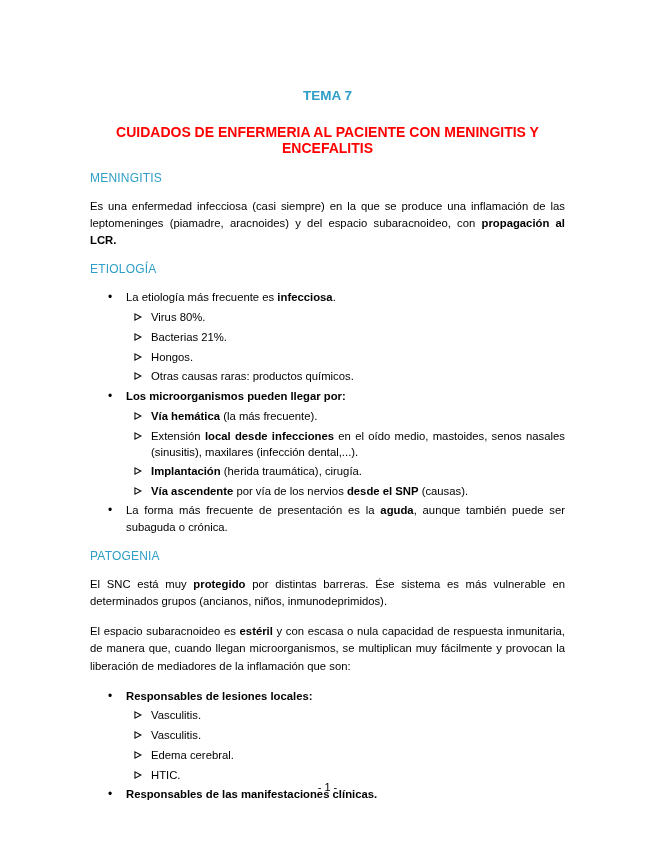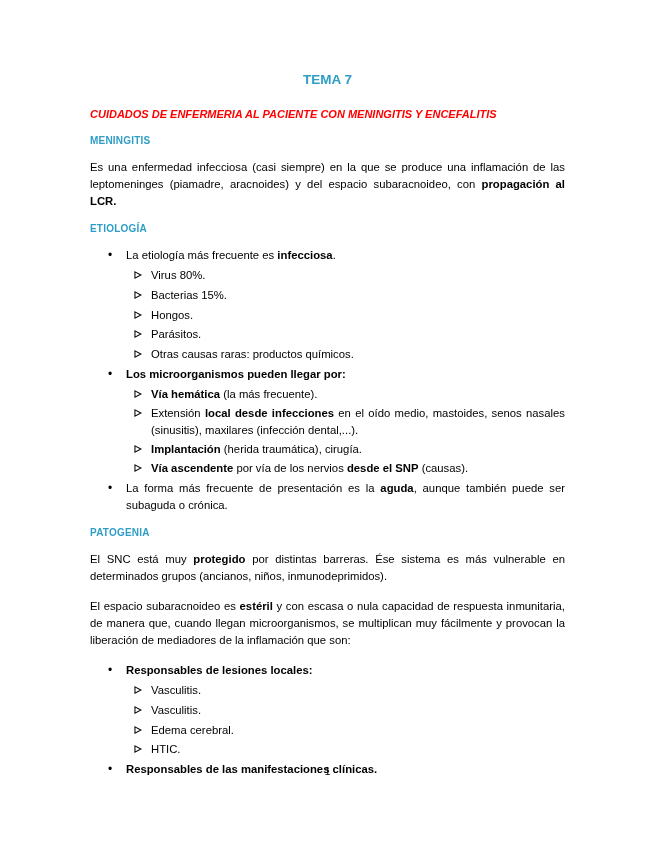--- a/index.html
+++ b/index.html
@@ -9,45 +9,44 @@
   }
   .page {
     position: relative;
     width: 655px;
     height: 832px;
     background: #ffffff;
     font-family: "Liberation Sans", sans-serif;
     font-size: 11.3px;
     color: #000000;
     overflow: hidden;
-    margin: 0 auto;
+    margin: 16px auto;
   }
   .content {
     padding: 72px 90px 0 90px;
   }
   .doc-title {
     margin: 0 0 21px 0;
     text-align: center;
     color: #2e9ec6;
     font-size: 13.5px;
     font-weight: bold;
   }
   .doc-subtitle {
     margin: 0 0 15px 0;
-    text-align: left;
+    text-align: center;
     color: #ff0000;
-    font-size: 11px;
+    font-size: 14px;
     font-weight: bold;
-    font-style: italic;
   }
   .sec-heading {
     margin: 13px 0 13px 0;
     color: #2e9ec6;
-    font-size: 10px;
-    font-weight: bold;
+    font-size: 12px;
+    font-weight: normal;
     letter-spacing: 0.2px;
   }
   p.body {
     margin: 0 0 13px 0;
     line-height: 1.52;
     text-align: justify;
   }
   .list {
     margin: 0 0 13px 0;
   }
@@ -110,33 +109,27 @@
       <div class="li l2">
         <span class="bullet"><svg width="8" height="10" viewBox="0 0 10 11">
               <path d="M1.2 1.6 L8.6 5.5 L1.2 9.4 Z" fill="none" stroke="#000" stroke-width="1.3"></path>
             </svg></span>
         <span class="li-text"><span>Virus 80%.</span></span>
       </div>
       <div class="li l2">
         <span class="bullet"><svg width="8" height="10" viewBox="0 0 10 11">
               <path d="M1.2 1.6 L8.6 5.5 L1.2 9.4 Z" fill="none" stroke="#000" stroke-width="1.3"></path>
             </svg></span>
-        <span class="li-text"><span>Bacterias 15%.</span></span>
+        <span class="li-text"><span>Bacterias 21%.</span></span>
       </div>
       <div class="li l2">
         <span class="bullet"><svg width="8" height="10" viewBox="0 0 10 11">
               <path d="M1.2 1.6 L8.6 5.5 L1.2 9.4 Z" fill="none" stroke="#000" stroke-width="1.3"></path>
             </svg></span>
         <span class="li-text"><span>Hongos.</span></span>
-      </div>
-      <div class="li l2">
-        <span class="bullet"><svg width="8" height="10" viewBox="0 0 10 11">
-              <path d="M1.2 1.6 L8.6 5.5 L1.2 9.4 Z" fill="none" stroke="#000" stroke-width="1.3"></path>
-            </svg></span>
-        <span class="li-text"><span>Parásitos.</span></span>
       </div>
       <div class="li l2">
         <span class="bullet"><svg width="8" height="10" viewBox="0 0 10 11">
               <path d="M1.2 1.6 L8.6 5.5 L1.2 9.4 Z" fill="none" stroke="#000" stroke-width="1.3"></path>
             </svg></span>
         <span class="li-text"><span>Otras causas raras: productos químicos.</span></span>
       </div>
 
       <div class="li l1">
         <span class="bullet">•</span>

